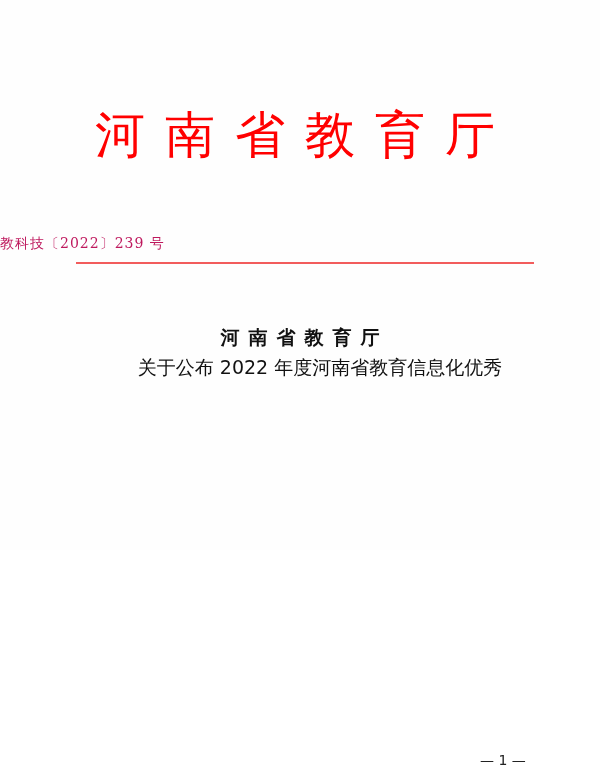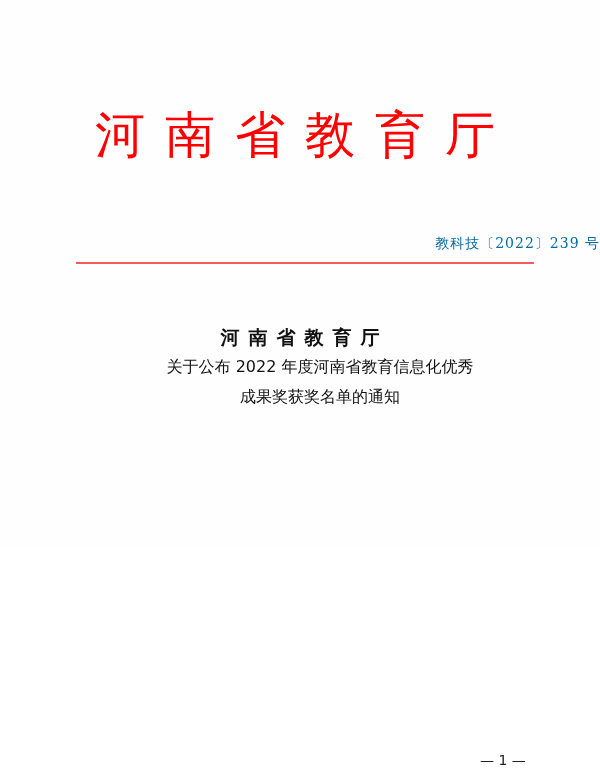--- a/index.html
+++ b/index.html
@@ -31,24 +31,24 @@
     font-size: 50px;
     line-height: 64px;
     letter-spacing: 20px;
     padding-left: 10px;
     box-sizing: border-box;
   }
   .docnum {
     position: absolute;
     left: 0; top: 233px;
     width: 600px;
-    text-align: right;
+    text-align: left;
     font-size: 14px;
     line-height: 20px;
-    color: #0369a1;
+    color: #be185d;
     letter-spacing: 1px;
   }
   .redline {
     position: absolute;
     left: 76px; top: 262px;
     width: 458px; height: 2px;
     background: #f25c5c;
   }
   .title-block {
     position: absolute;
@@ -59,21 +59,21 @@
     color: #111;
   }
   .title-org {
     font-size: 19px;
     line-height: 30px;
     letter-spacing: 9px;
     font-weight: bold;
     padding-left: 9px;
   }
   .title-line {
-    font-size: 16px;
+    font-size: 19px;
     line-height: 30px;
     font-weight: normal;
     padding-left: 40px;
   }
   .body {
     position: absolute;
     left: 77px; top: 458px;
     width: 460px;
     font-size: 15px;
     line-height: 30.2px;
@@ -104,19 +104,18 @@
 
   <div class="masthead">河南省教育厅</div>
 
   <div class="docnum">教科技〔2022〕239 号</div>
 
   <div class="redline"></div>
 
   <div class="title-block">
     <div class="title-org">河南省教育厅</div>
     <div class="title-line">关于公布 2022 年度河南省教育信息化优秀</div>
-    <div class="title-line">成果奖获奖名单的通知</div>
   </div>
 
 
   <div class="pagenum">— 1 —</div>
 
 </div>
 
 </body></html>

